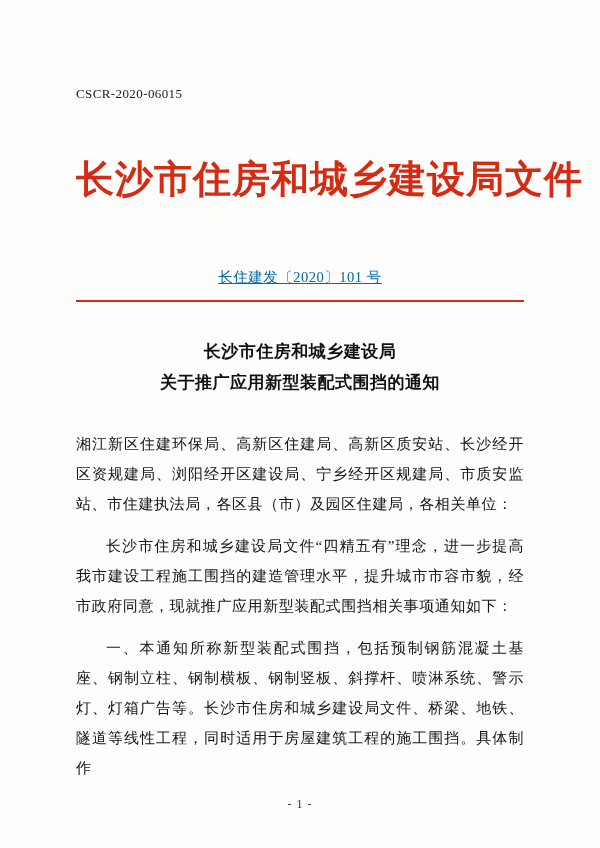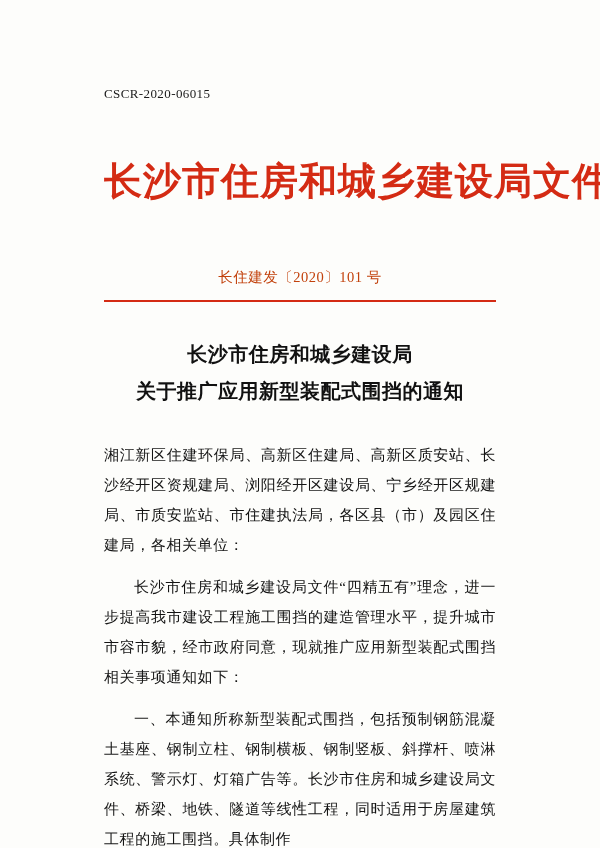--- a/index.html
+++ b/index.html
@@ -19,65 +19,66 @@
     height: 848px;
     background: #fdfdfb;
     box-sizing: border-box;
   }
   .page-inner {
     position: absolute;
     left: 0;
     top: 0;
     right: 0;
     bottom: 0;
-    padding: 0 104px;
+    padding: 0 76px;
     box-sizing: border-box;
   }
 
   .doc-number {
     margin-top: 86px;
     font-family: "Liberation Serif", "DejaVu Serif", serif;
     font-size: 13px;
     letter-spacing: 0.4px;
     color: #1a1a1a;
   }
 
   .masthead {
     margin-top: 58px;
     text-align: left;
-    font-family: Liberation Serif, serif;
+    font-family: Liberation Mono, monospace;
     font-size: 38px;
     font-weight: bold;
     color: #d42b14;
     letter-spacing: 1px;
     line-height: 1.15;
     white-space: nowrap;
   }
 
   .issue-no {
     margin-top: 64px;
     text-align: center;
     font-size: 14.5px;
-    color: #c2410c;
+    color: #0369a1;
     letter-spacing: 0.5px;
+    text-decoration: underline;
   }
 
   .red-rule {
     margin-top: 13px;
     height: 2px;
     background: #d42b14;
     width: 100%;
   }
 
   .title-block {
     margin-top: 34px;
     text-align: center;
     font-family: "DejaVu Serif", "Liberation Serif", serif;
     font-weight: bold;
-    font-size: 20px;
+    font-size: 17px;
     color: #111111;
     line-height: 1.85;
     letter-spacing: 0.5px;
   }
 
   .body-block {
     margin-top: 30px;
     font-size: 15px;
     color: #141414;
     line-height: 2.0;

